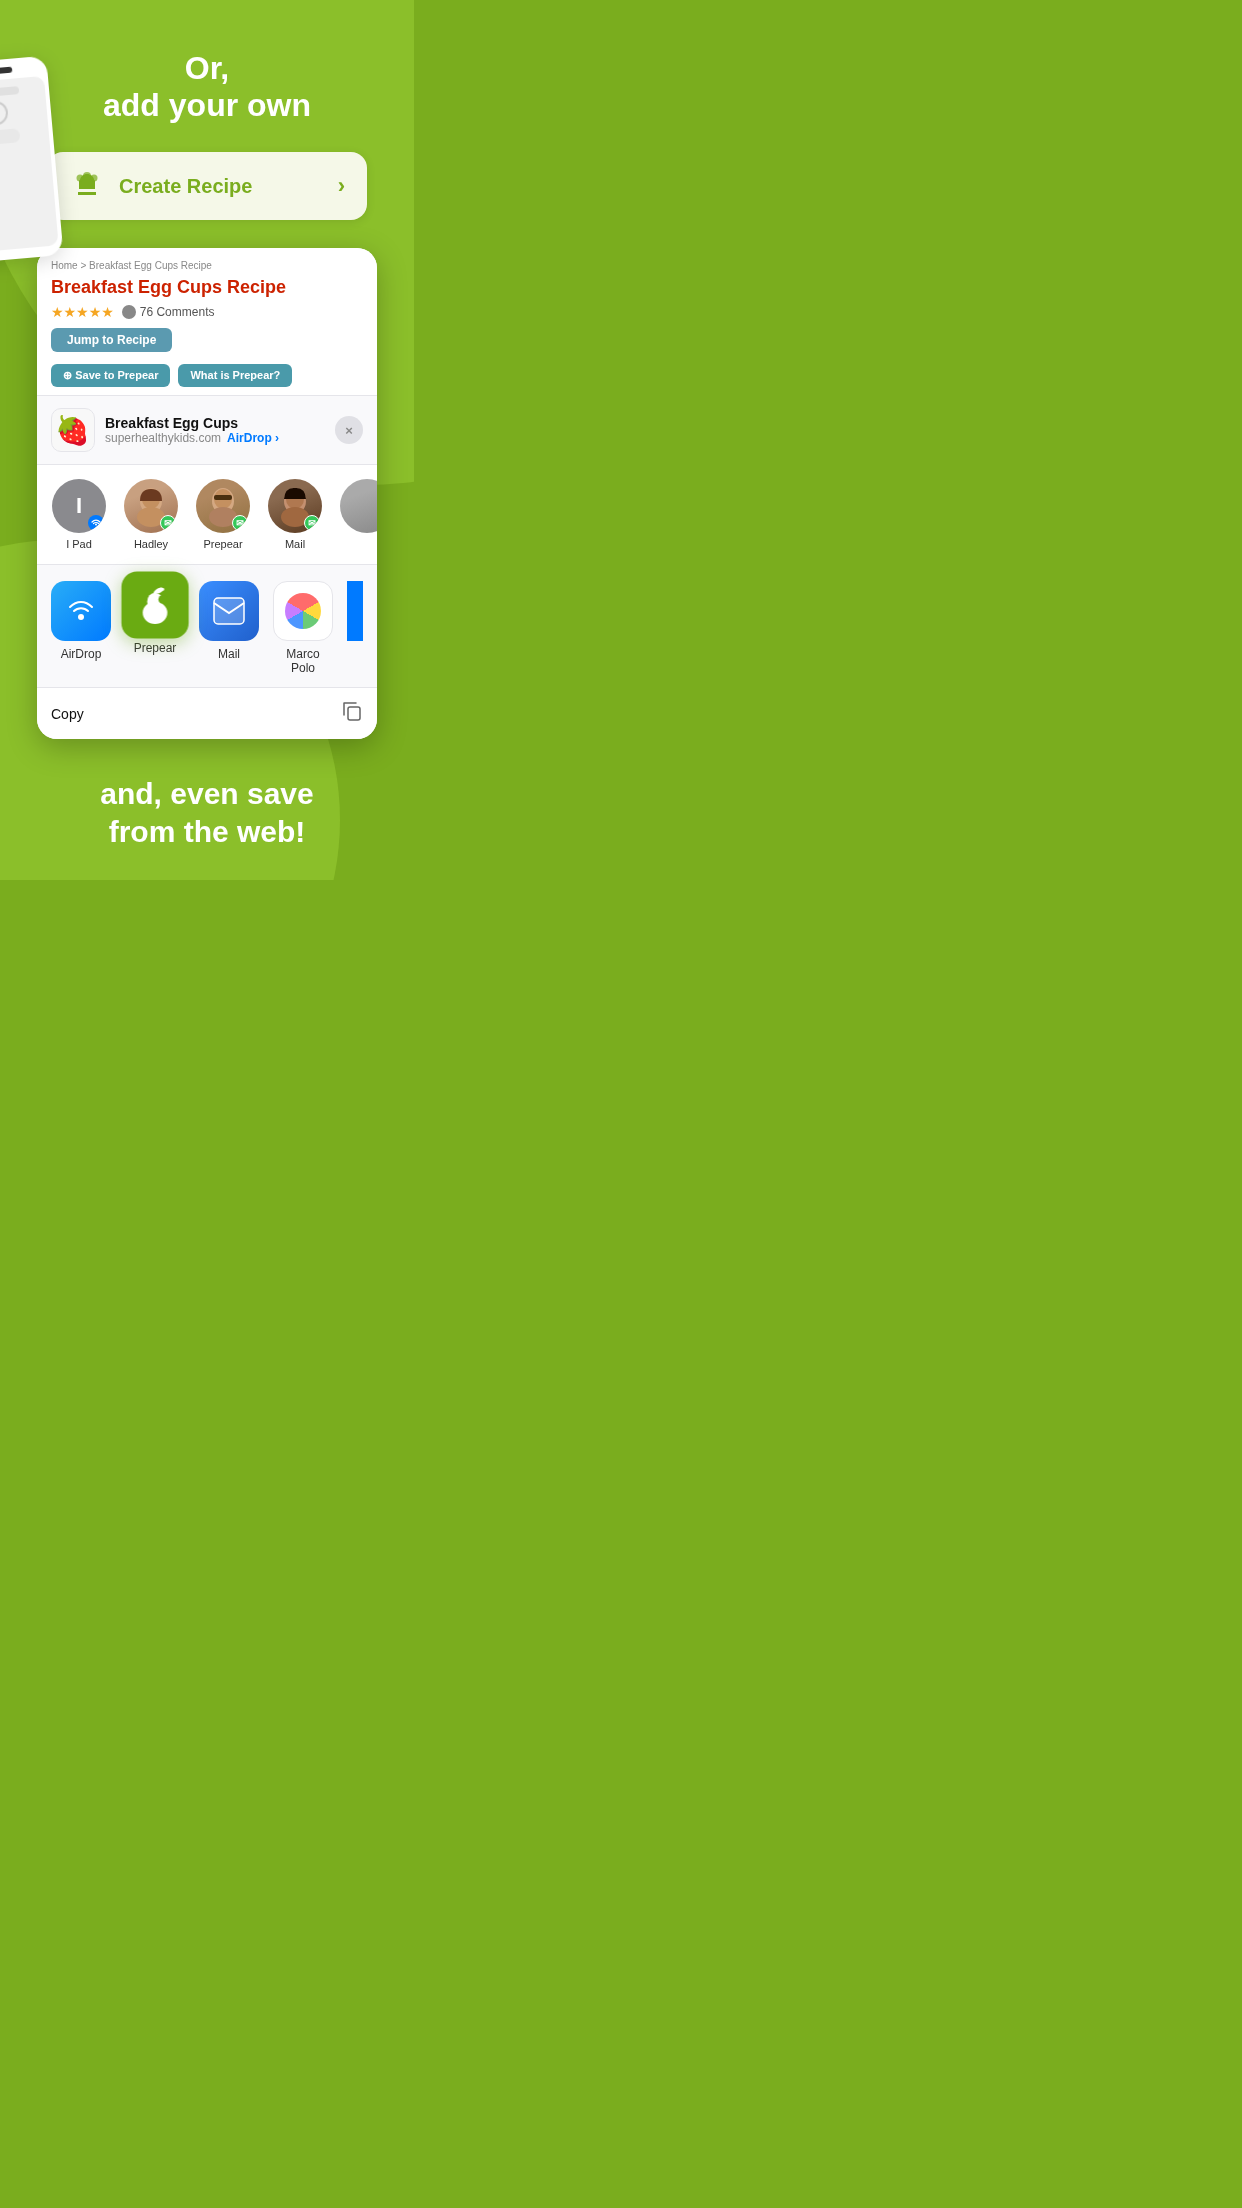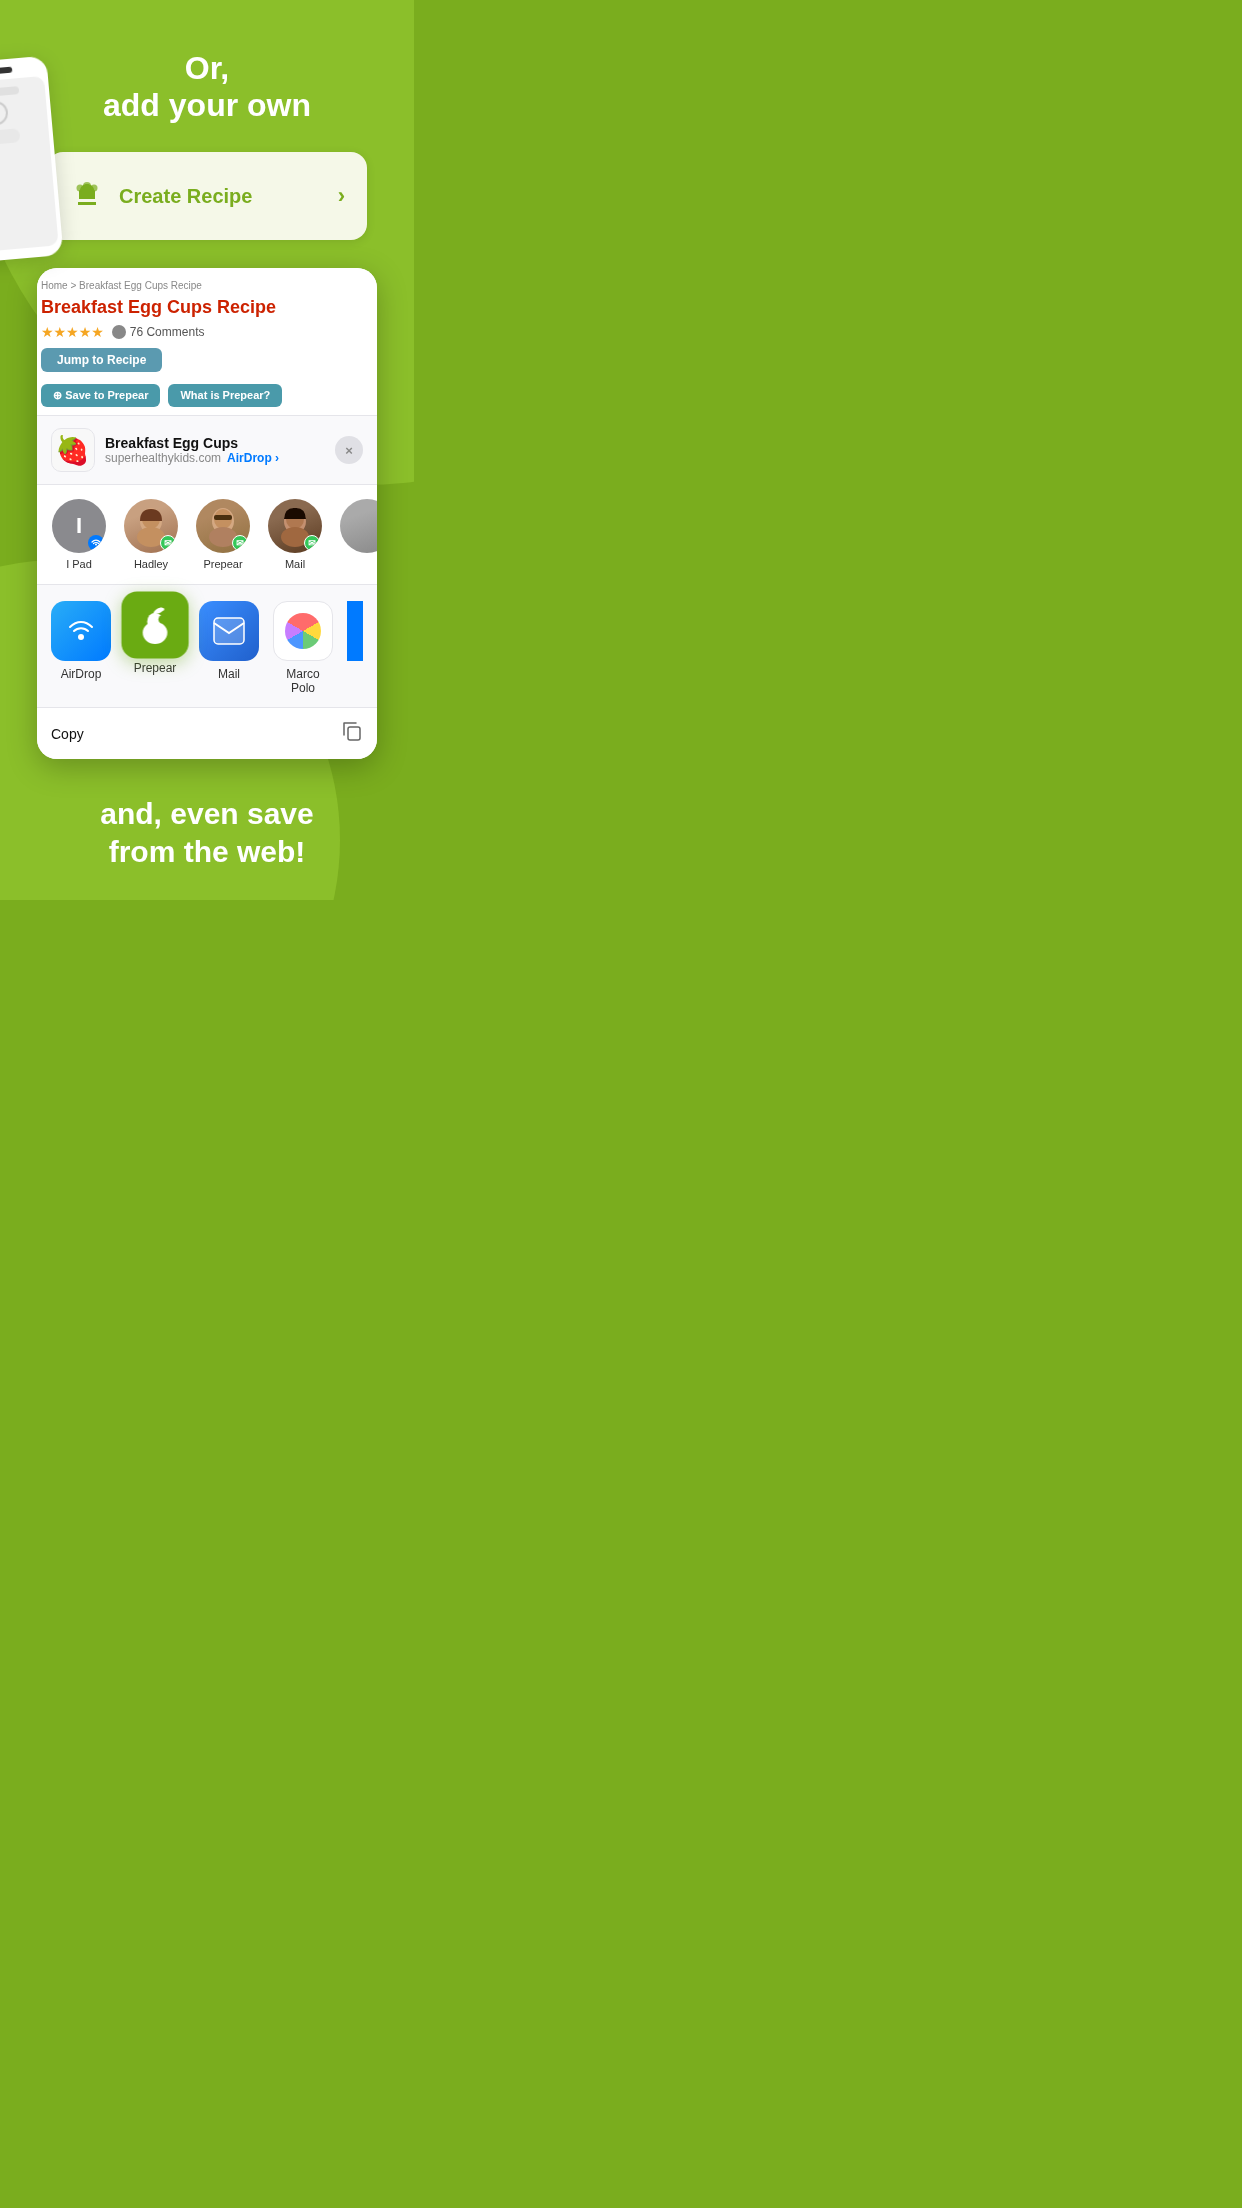--- a/index.html
+++ b/index.html
@@ -132,21 +132,21 @@
     }
     .headline-line2 {
       font-size: 32px;
       font-weight: 700;
       display: block;
     }
 
     
     .create-recipe-btn {
       width: 320px;
-      height: 88px;
+      height: 68px;
       background: #f5f8e8;
       border-radius: 16px;
       display: flex;
       align-items: center;
       justify-content: space-between;
       padding: 4px 22px;
       cursor: pointer;
       margin-bottom: 28px;
       box-shadow: 0 2px 10px rgba(0,0,0,0.1);
     }
@@ -178,21 +178,21 @@
       background: #f2f2f7;
       border-radius: 20px;
       overflow: hidden;
       box-shadow: 0 8px 30px rgba(0,0,0,0.25);
       margin-bottom: 28px;
     }
 
     
     .browser-preview {
       background: white;
-      padding: 12px 4px 0;
+      padding: 12px 14px 0;
     }
     .breadcrumb {
       font-size: 10px;
       color: #888;
       margin-bottom: 6px;
     }
     .recipe-title-web {
       font-size: 18px;
       font-weight: 700;
       color: #cc2200;

